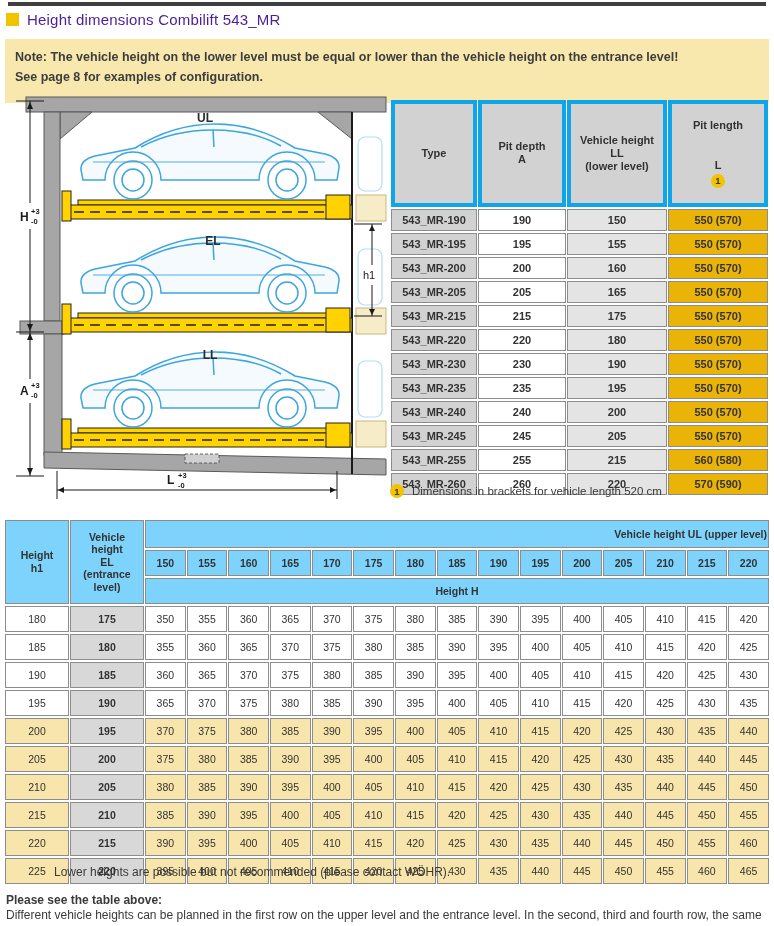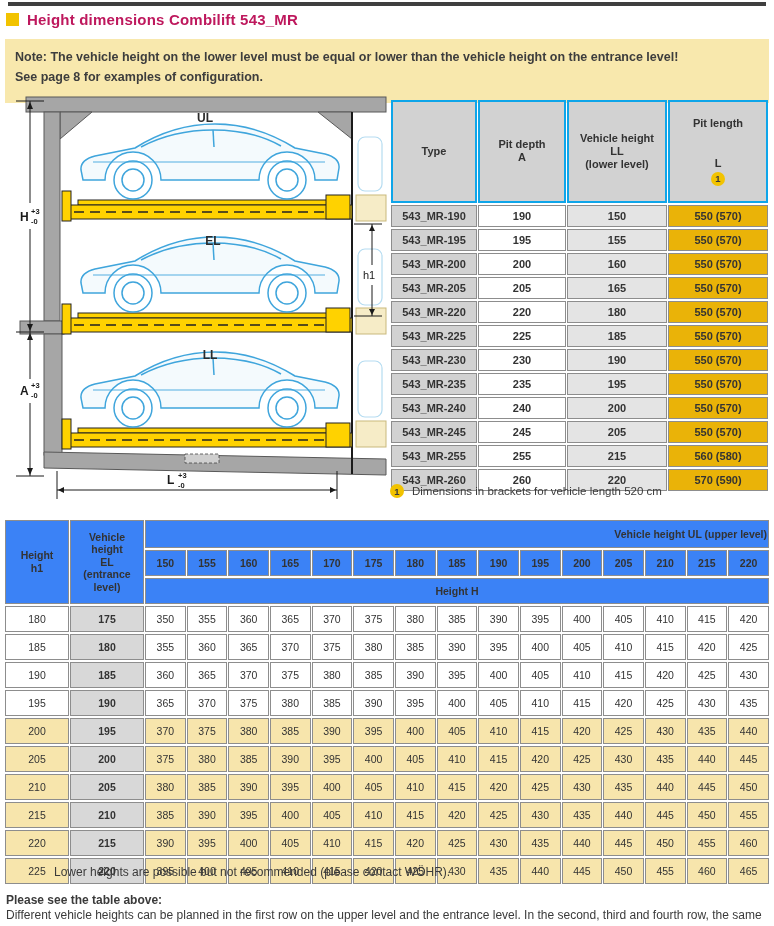--- a/index.html
+++ b/index.html
@@ -4,21 +4,21 @@
 <style>
   html,body { margin:0; padding:0; }
   body {
     width:774px; height:926px; position:relative; background:#ffffff;
     font-family:"Liberation Sans", sans-serif; color:#3a3a3a;
     overflow:hidden;
   }
   .topbar { position:absolute; left:8px; top:2px; width:758px; height:4px; background:#3f3f3f; }
   .header { position:absolute; left:6px; top:11px; display:flex; align-items:center; gap:8px; }
   .title-square { width:13px; height:13px; background:#f2c300; }
-  .page-title { font-size:15px; font-weight:bold; color:#be185d; letter-spacing:0.2px; }
+  .page-title { font-size:15px; font-weight:normal; color:#4c1d95; letter-spacing:0.2px; }
   .note-box {
     position:absolute; left:5px; top:39px; width:744px; height:34px;
     background:#f8e8ad; padding:8px 10px 22px 10px;
   }
   .note-line { font-size:12.5px; font-weight:bold; line-height:1.6; color:#3d3d3d; }
 
   
   .diagram { position:absolute; left:0; top:95px; width:388px; height:418px; }
   .dim-label { font-size:12px; font-weight:bold; fill:#1a1a1a; }
   .tol { font-size:7.5px; font-weight:bold; fill:#1a1a1a; }
@@ -26,21 +26,21 @@
   .h1-label { font-size:11px; fill:#1a1a1a; }
 
   
   .type-table {
     position:absolute; left:390px; top:98px; width:378px;
     border-collapse:separate; border-spacing:1px 2px;
     font-size:11px; font-weight:bold; color:#333; text-align:center;
     table-layout:fixed;
   }
   .type-table th {
-    background:#d2d2d2; border:2px solid #0ea5e9; padding:2px 2px;
+    background:#d2d2d2; border:4px solid #0ea5e9; padding:2px 2px;
     height:40px; vertical-align:middle; white-space:pre-line; line-height:1.2;
     font-size:11px;
   }
   .type-table td { border:1px solid #8d8d8d; height:18px; vertical-align:middle; }
   .type-table td.tc0 { background:#d2d2d2;margin-top:36px; }
   .type-table td.tc1 { background:#ffffff; }
   .type-table td.tc2 { background:#e4e4e4; }
   .type-table td.tc3 { background:#eab308; }
   .circ {
     display:inline-flex; width:14px; height:14px; border-radius:50%;
@@ -52,21 +52,21 @@
     font-size:11.5px; color:#3a3a3a;
   }
 
   
   .height-table {
     position:absolute; left:4px; top:518px; width:766px;
     border-collapse:separate; border-spacing:1px 2px;
     font-size:10.5px; color:#333; text-align:center; table-layout:fixed;
   }
   .height-table td { border:1px solid #8d8d8d; vertical-align:middle; height:22px; background:#fff; }
-  .height-table td.ht-head { background:#3b82f6; font-weight:bold; white-space:pre-line; line-height:1.2; }
+  .height-table td.ht-head { background:#7dd3fc; font-weight:bold; white-space:pre-line; line-height:1.2; }
   .height-table td.span-h { height:24px;text-align:right; }
   .height-table td.hv { height:22px; }
   .height-table td.sub-h { height:22px; }
   .height-table td.c-el { background:#d8d8d8; font-weight:bold; }
   .height-table tr.hl td.c-h1, .height-table tr.hl td.c-v { background:#f7e5ac; }
 
   
   .footer { position:absolute; left:6px; top:865px; width:758px; font-size:12px; line-height:1.3; color:#3a3a3a; }
   .footer .f1 { margin-bottom:6px;padding-left:48px; }
   .footer .fb { font-weight:bold;margin-top:12px; }
@@ -229,29 +229,29 @@
         <td class="tc2">160</td>
         <td class="tc3">550 (570)</td>
       </tr>
       <tr>
         <td class="tc0">543_MR-205</td>
         <td class="tc1">205</td>
         <td class="tc2">165</td>
         <td class="tc3">550 (570)</td>
       </tr>
       <tr>
+        <td class="tc0">543_MR-215</td>
+        <td class="tc1">215</td>
+        <td class="tc2">175</td>
+        <td class="tc3">550 (570)</td>
+      </tr>
+      <tr>
         <td class="tc0">543_MR-220</td>
         <td class="tc1">220</td>
         <td class="tc2">180</td>
-        <td class="tc3">550 (570)</td>
-      </tr>
-      <tr>
-        <td class="tc0">543_MR-225</td>
-        <td class="tc1">225</td>
-        <td class="tc2">185</td>
         <td class="tc3">550 (570)</td>
       </tr>
       <tr>
         <td class="tc0">543_MR-230</td>
         <td class="tc1">230</td>
         <td class="tc2">190</td>
         <td class="tc3">550 (570)</td>
       </tr>
       <tr>
         <td class="tc0">543_MR-235</td>

